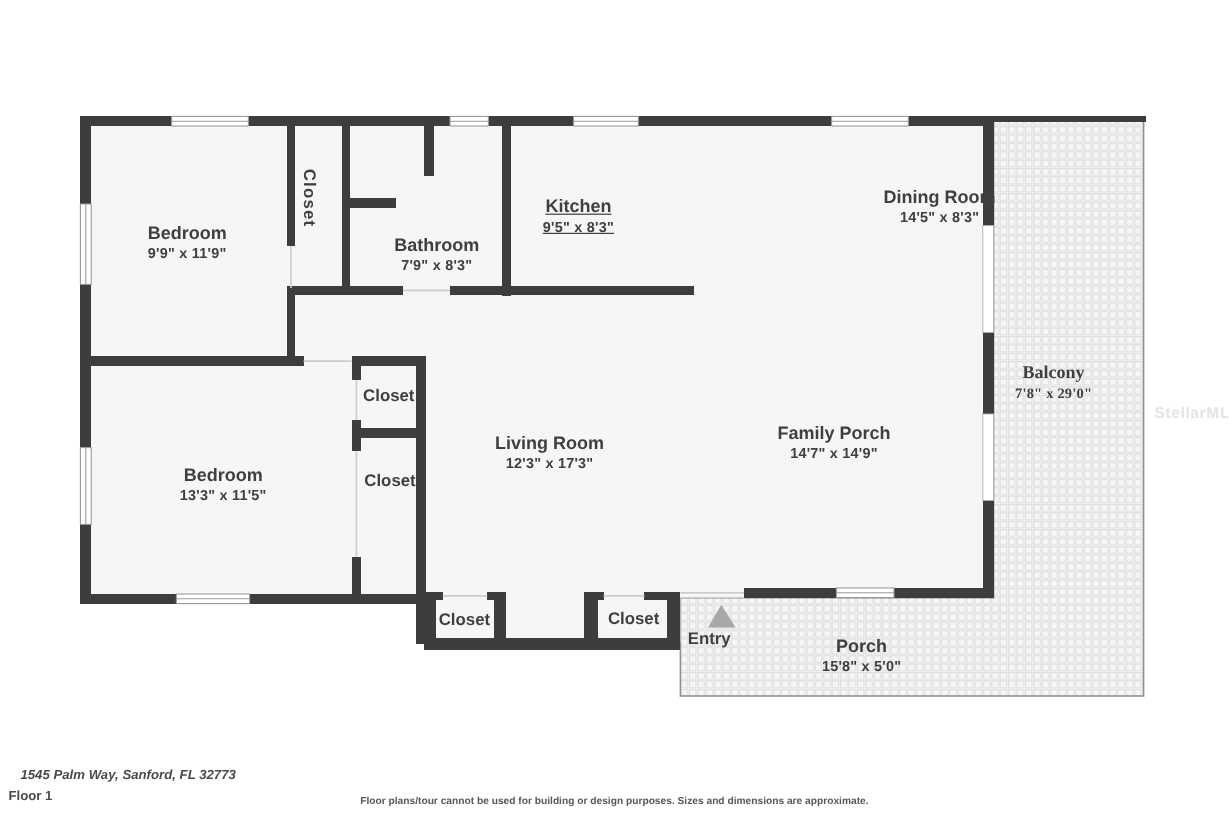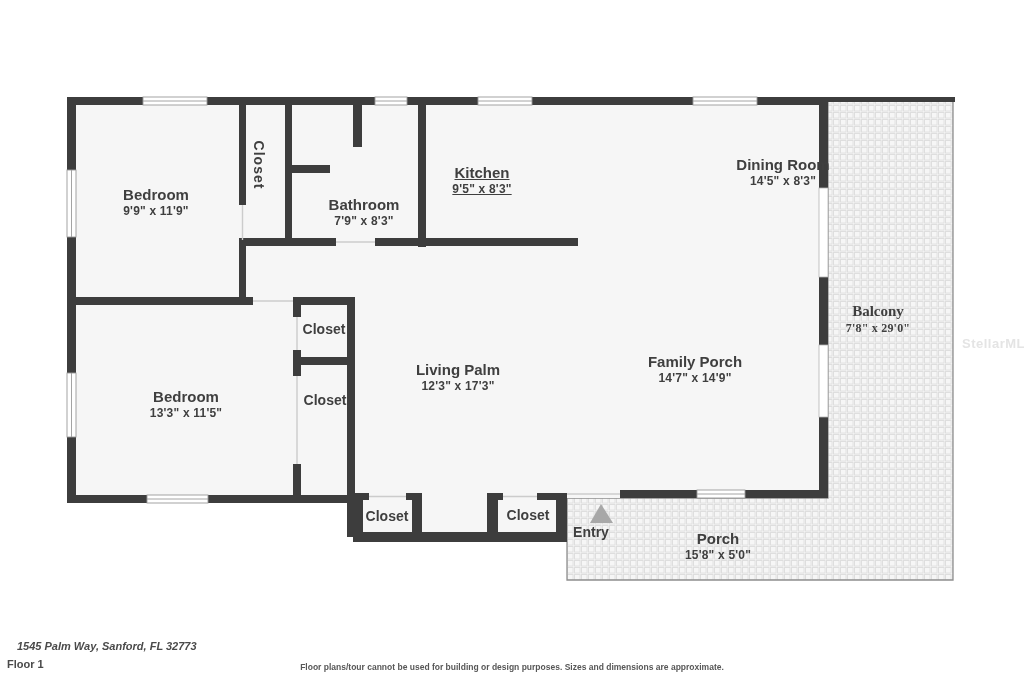--- a/index.html
+++ b/index.html
@@ -161,21 +161,21 @@
 
   <div class="room-label closet" style="left:324px;top:321px;">
     <span class="room-name">Closet</span>
   </div>
 
   <div class="room-label closet" style="left:325px;top:392px;">
     <span class="room-name">Closet</span>
   </div>
 
   <div class="room-label" style="left:458px;top:361px;">
-    <span class="room-name">Living Palm</span>
+    <span class="room-name">Living Room</span>
     <span class="room-dims">12'3" x 17'3"</span>
   </div>
 
   <div class="room-label" style="left:695px;top:353px;">
     <span class="room-name">Family Porch</span>
     <span class="room-dims">14'7" x 14'9"</span>
   </div>
 
   <div class="room-label closet" style="left:387px;top:508px;">
     <span class="room-name">Closet</span>

